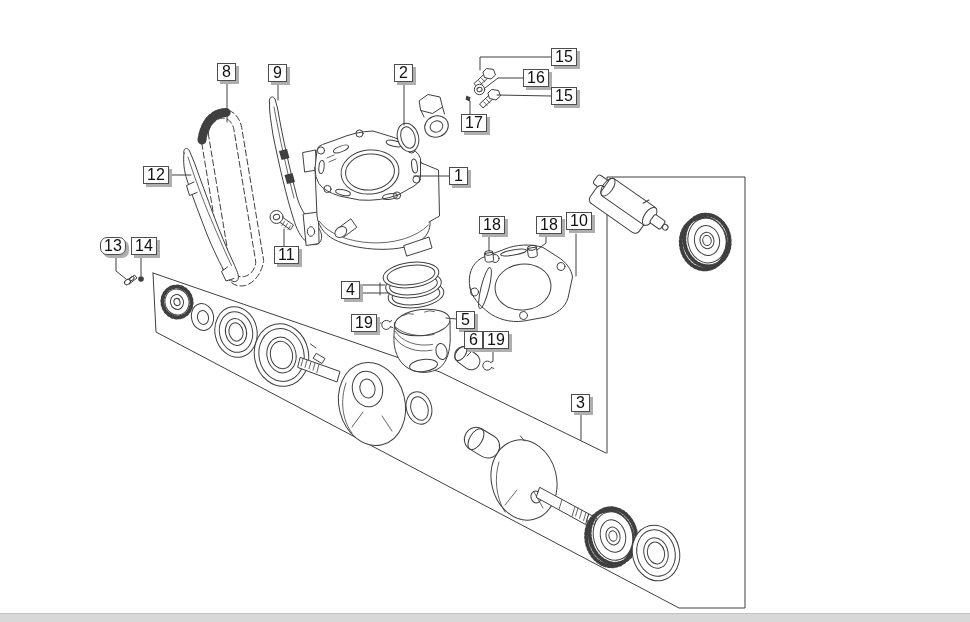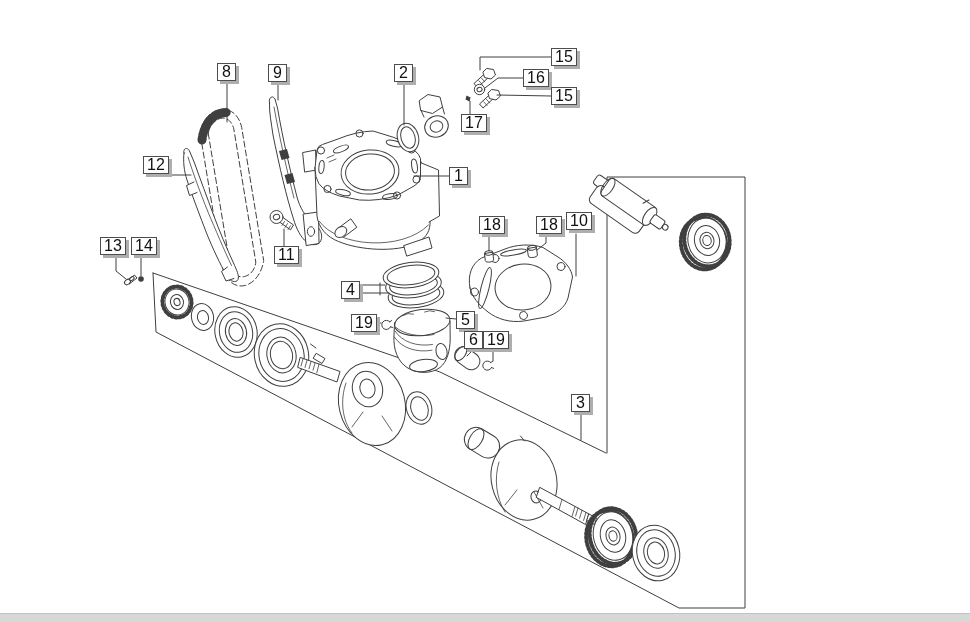--- a/index.html
+++ b/index.html
@@ -274,26 +274,26 @@
 </svg>
 
 <div id="callout-layer">
       <div class="callout" style="left: 217px; top: 63px;">8</div>
       <div class="callout" style="left: 268px; top: 64px;">9</div>
       <div class="callout" style="left: 394px; top: 64px;">2</div>
       <div class="callout" style="left: 551px; top: 48px;">15</div>
       <div class="callout" style="left: 523px; top: 69px;">16</div>
       <div class="callout" style="left: 551px; top: 87px;">15</div>
       <div class="callout" style="left: 461px; top: 114px; text-align: center;">17</div>
-      <div class="callout" style="left: 143px; top: 156px;">12</div>
+      <div class="callout" style="left: 143px; top: 166px;">12</div>
       <div class="callout" style="left: 449px; top: 167px;">1</div>
       <div class="callout" style="left: 479px; top: 216px;">18</div>
       <div class="callout" style="left: 536px; top: 216px;">18</div>
       <div class="callout" style="left: 566px; top: 212px;">10</div>
-      <div class="callout" style="left: 100px; top: 237px;">13</div>
+      <div class="callout" style="left: 100px; top: 237px; border-radius: 7px;">13</div>
       <div class="callout" style="left: 131px; top: 237px;">14</div>
       <div class="callout" style="left: 274px; top: 246px;">11</div>
       <div class="callout" style="left: 341px; top: 281px;">4</div>
       <div class="callout" style="left: 351px; top: 314px;">19</div>
       <div class="callout" style="left: 456px; top: 311px;">5</div>
       <div class="callout" style="left: 464px; top: 331px;">6</div>
       <div class="callout" style="left: 483px; top: 331px;">19</div>
       <div class="callout" style="left: 571px; top: 394px;">3</div>
     </div>
 <div id="bottom-bar"></div>

